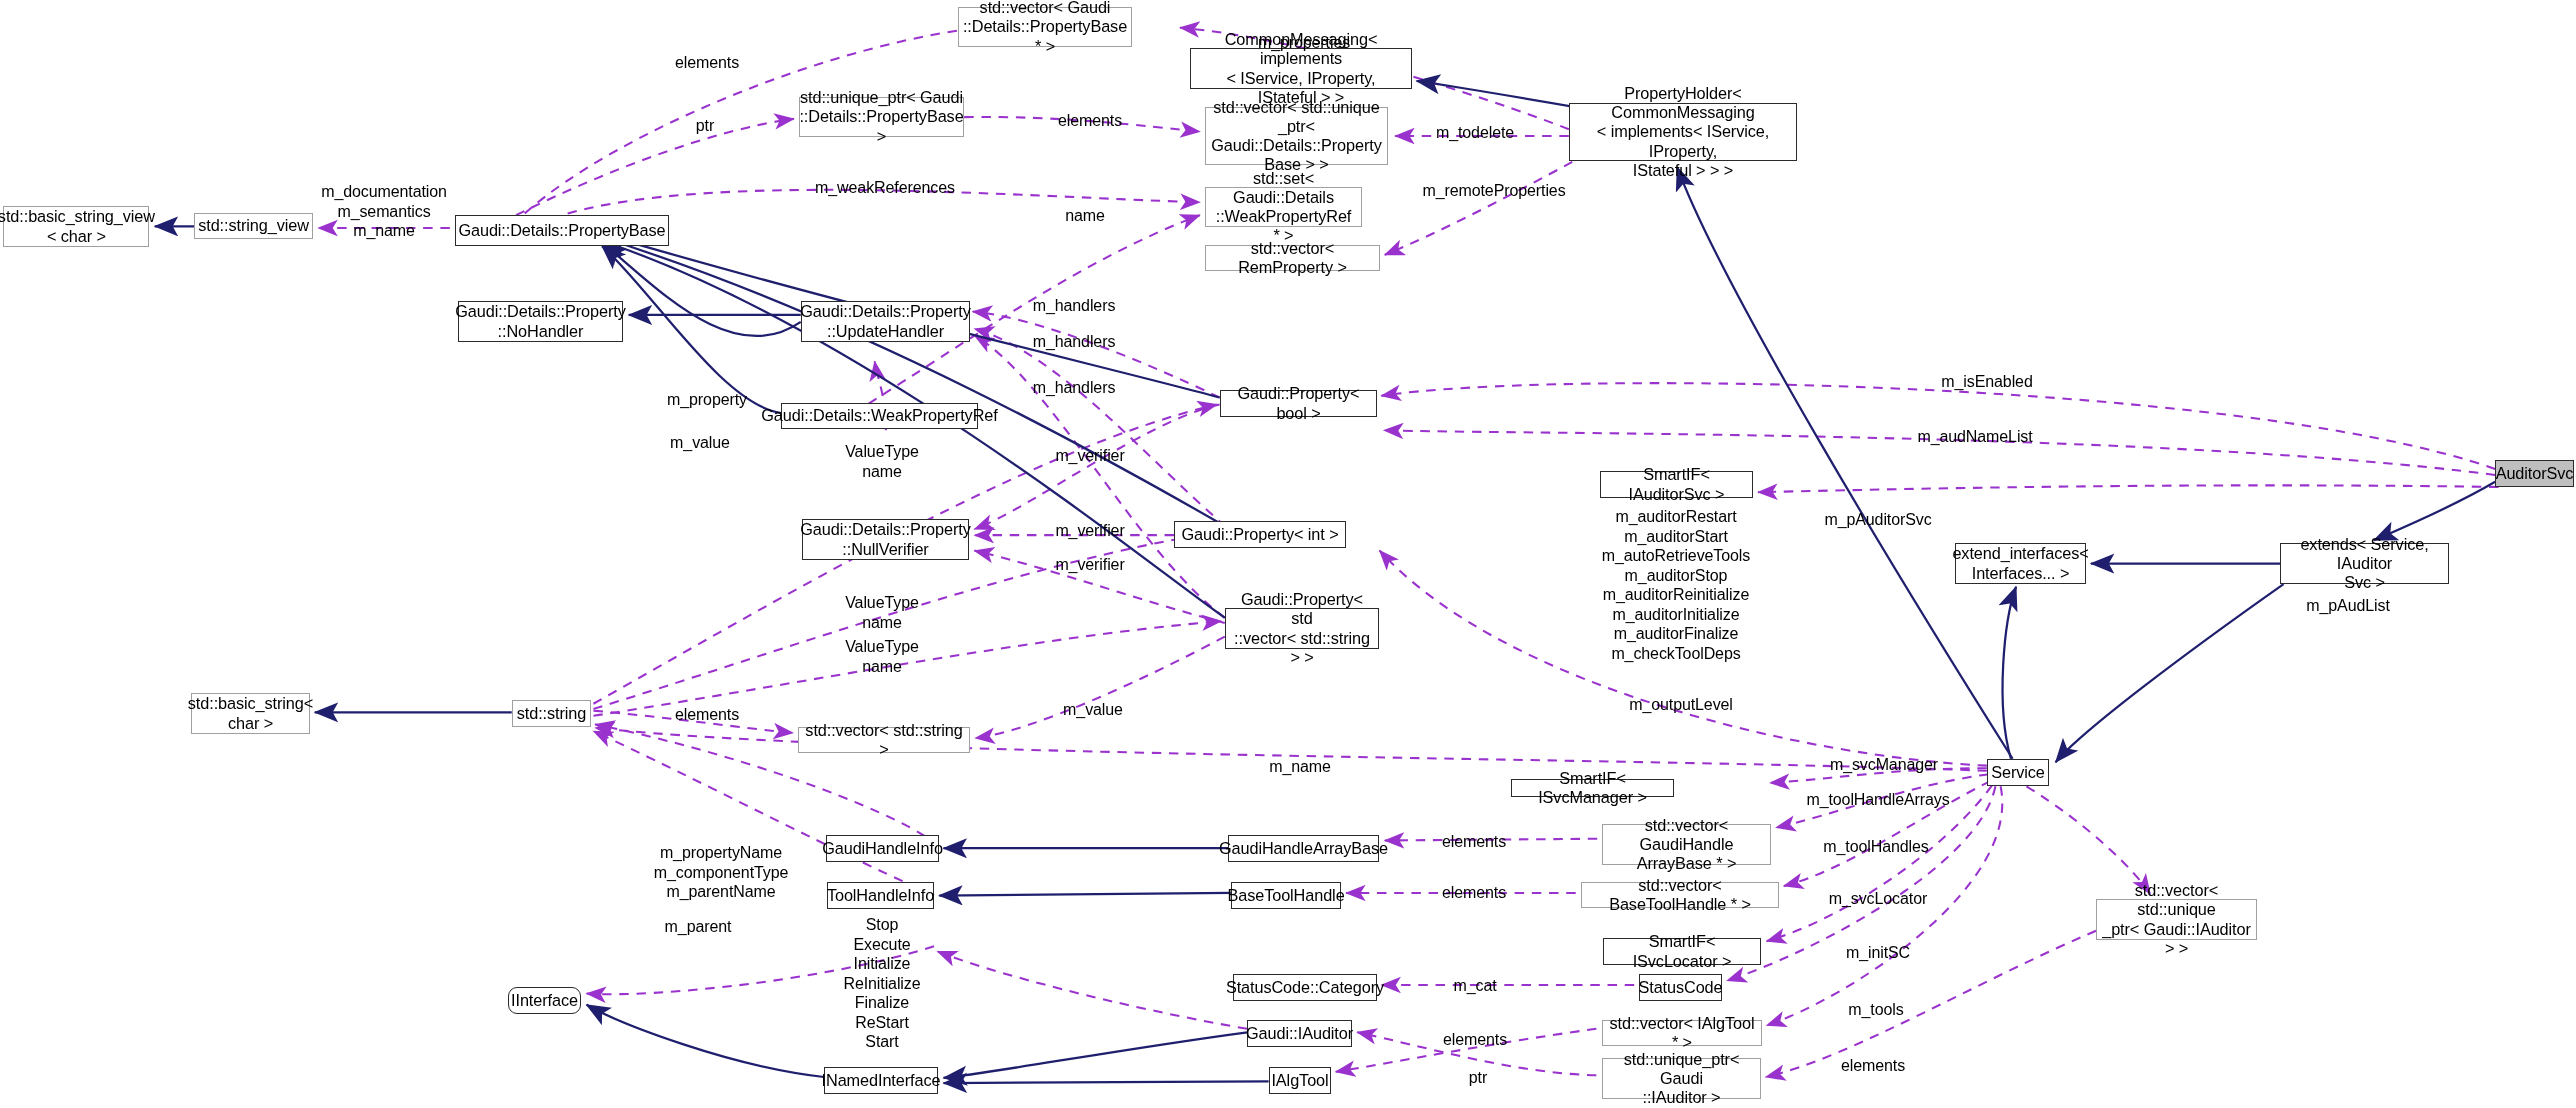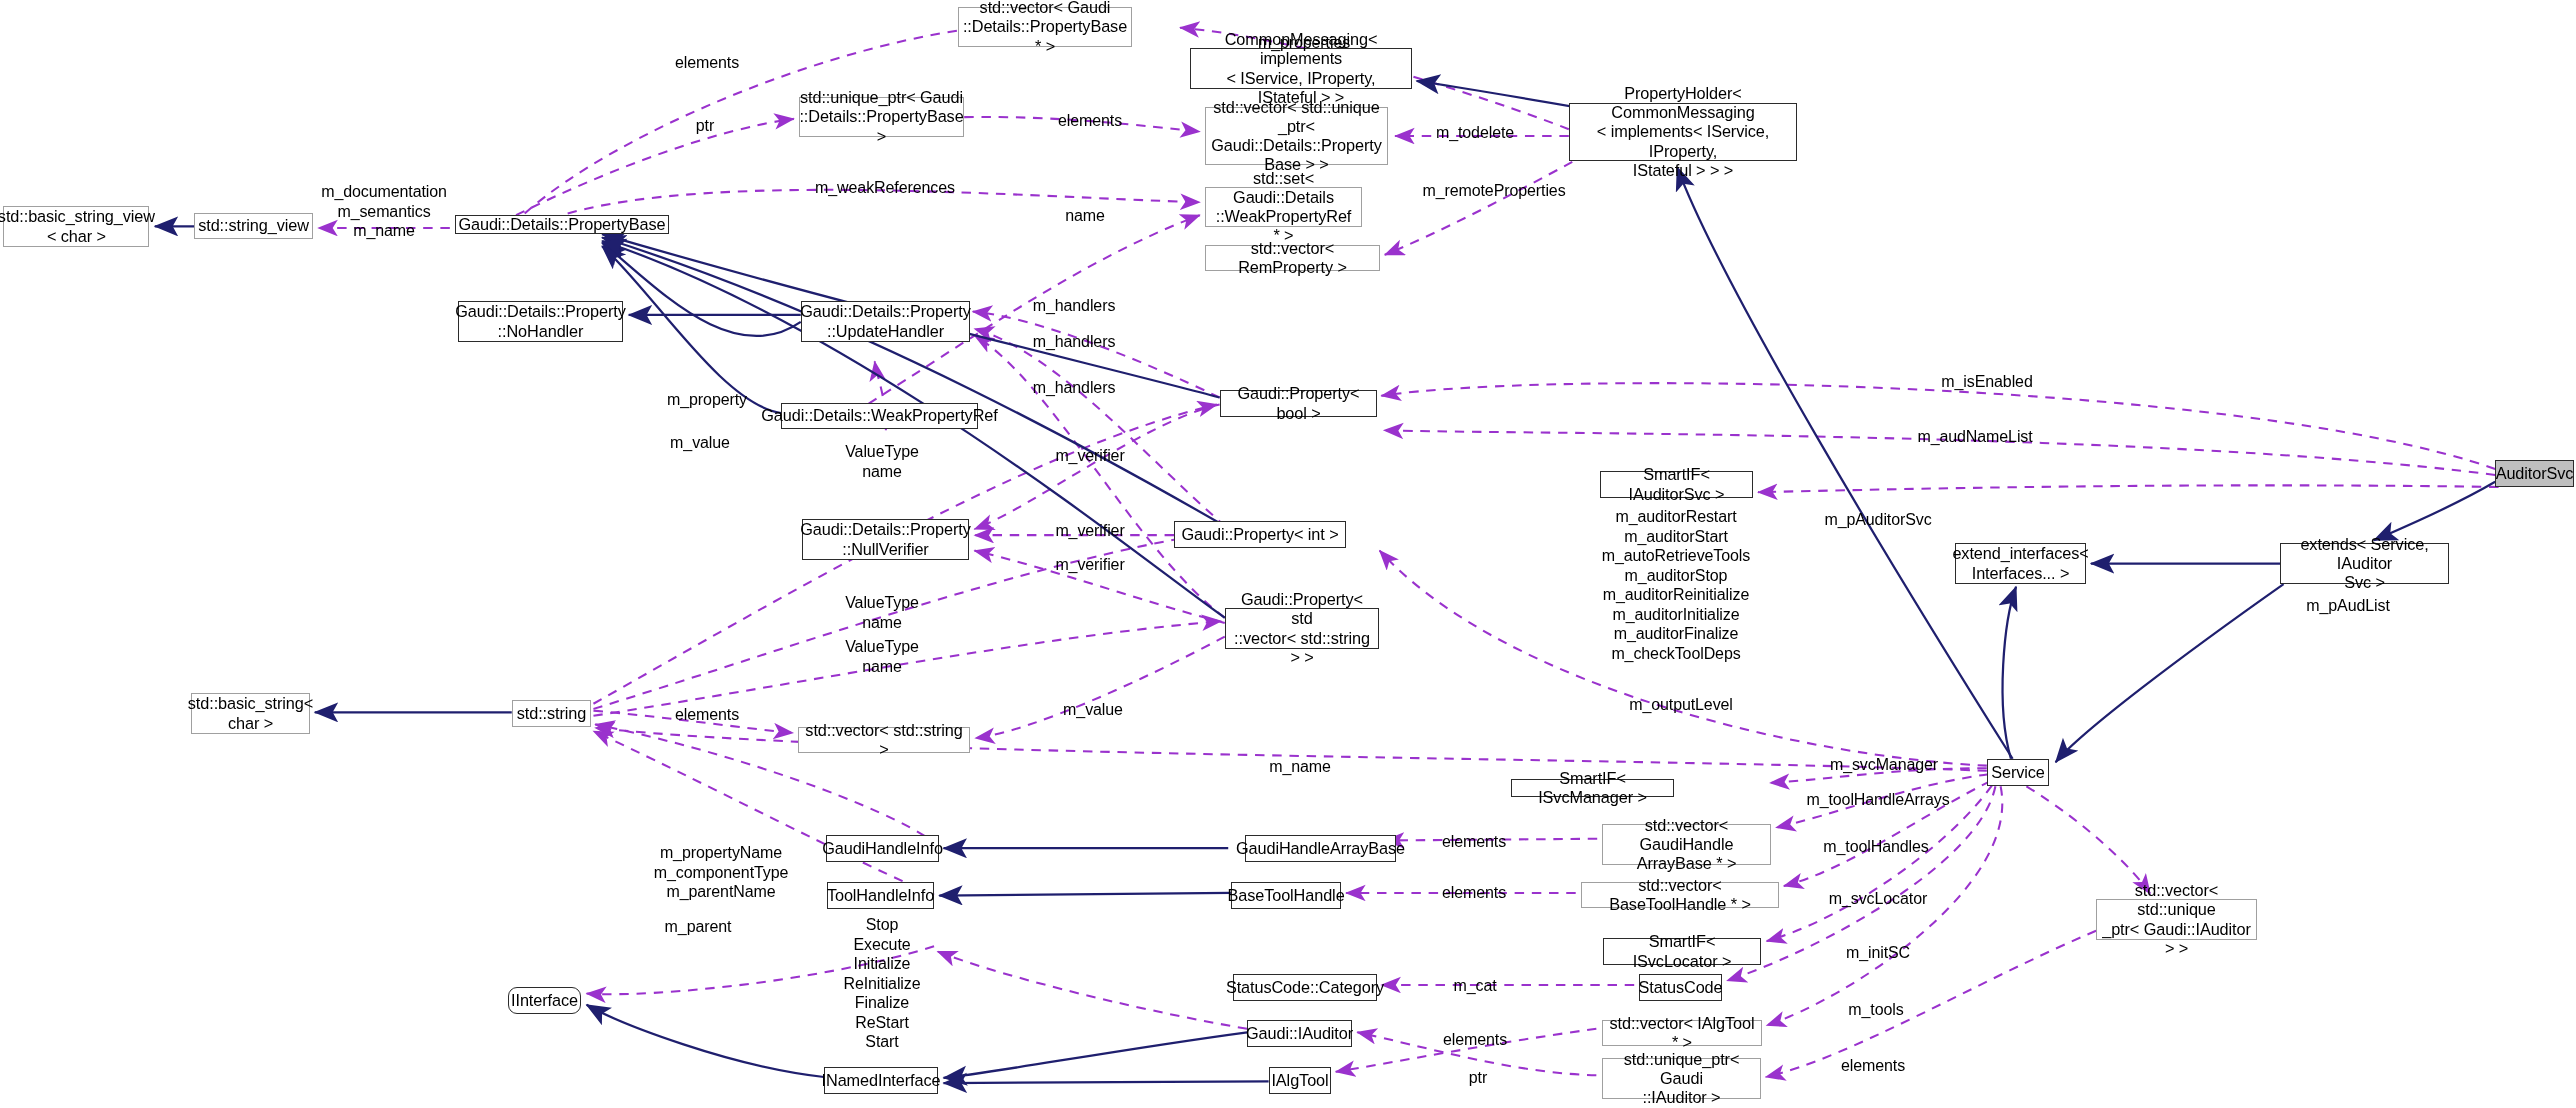--- a/index.html
+++ b/index.html
@@ -208,21 +208,21 @@
 _ptr&lt; Gaudi::Details::Property
 Base &gt; &gt;</div>
       <div class="node strong" style="left: 1569px; top: 103px; width: 228px; height: 58px;">PropertyHolder&lt; CommonMessaging
 &lt; implements&lt; IService, IProperty,
 IStateful &gt; &gt; &gt;</div>
       <div class="node" style="left: 1205px; top: 187px; width: 157px; height: 40px;">std::set&lt; Gaudi::Details
 ::WeakPropertyRef * &gt;</div>
       <div class="node" style="left: 3.4px; top: 206px; width: 146px; height: 41px;">std::basic_string_view
 &lt; char &gt;</div>
       <div class="node" style="left: 194px; top: 213px; width: 119px; height: 26px;">std::string_view</div>
-      <div class="node strong" style="left: 455px; top: 215px; width: 214px; height: 19px;">Gaudi::Details::PropertyBase</div>
+      <div class="node strong" style="left: 455px; top: 215px; width: 214px; height: 31px;">Gaudi::Details::PropertyBase</div>
       <div class="node" style="left: 1205px; top: 245px; width: 175px; height: 26px;">std::vector&lt; RemProperty &gt;</div>
       <div class="node strong" style="left: 458px; top: 301px; width: 165px; height: 41px;">Gaudi::Details::Property
 ::NoHandler</div>
       <div class="node strong" style="left: 801px; top: 301px; width: 169px; height: 41px;">Gaudi::Details::Property
 ::UpdateHandler</div>
       <div class="node strong" style="left: 1220px; top: 390px; width: 157px; height: 27px;">Gaudi::Property&lt; bool &gt;</div>
       <div class="node strong" style="left: 781px; top: 403px; width: 197px; height: 26px;">Gaudi::Details::WeakPropertyRef</div>
       <div class="node strong" style="left: 1600px; top: 471px; width: 153px; height: 27px;">SmartIF&lt; IAuditorSvc &gt;</div>
       <div class="node strong" style="left: 1174px; top: 521px; width: 172px; height: 27px;">Gaudi::Property&lt; int &gt;</div>
       <div class="node strong" style="left: 802px; top: 519px; width: 167px; height: 41px;">Gaudi::Details::Property
@@ -234,21 +234,21 @@
       <div class="node current" style="left: 2495px; top: 460px; width: 79px; height: 27px;">AuditorSvc</div>
       <div class="node strong" style="left: 1225px; top: 608px; width: 154px; height: 41px;">Gaudi::Property&lt; std
 ::vector&lt; std::string &gt; &gt;</div>
       <div class="node" style="left: 191px; top: 693px; width: 119px; height: 41px;">std::basic_string&lt;
 char &gt;</div>
       <div class="node" style="left: 512px; top: 700px; width: 79px; height: 27px;">std::string</div>
       <div class="node" style="left: 798px; top: 727px; width: 172px; height: 26px;">std::vector&lt; std::string &gt;</div>
       <div class="node strong" style="left: 1987px; top: 759px; width: 62px; height: 27px;">Service</div>
       <div class="node strong" style="left: 1511px; top: 779px; width: 163px; height: 18px;">SmartIF&lt; ISvcManager &gt;</div>
       <div class="node strong" style="left: 826px; top: 835px; width: 113px; height: 27px;">GaudiHandleInfo</div>
-      <div class="node strong" style="left: 1228px; top: 835px; width: 151px; height: 27px; margin-left: 17px;">GaudiHandleArrayBase</div>
+      <div class="node strong" style="left: 1228px; top: 835px; width: 151px; height: 27px;">GaudiHandleArrayBase</div>
       <div class="node" style="left: 1602px; top: 824px; width: 169px; height: 41px;">std::vector&lt; GaudiHandle
 ArrayBase * &gt;</div>
       <div class="node strong" style="left: 827px; top: 882px; width: 107px; height: 27px;">ToolHandleInfo</div>
       <div class="node strong" style="left: 1231px; top: 882px; width: 110px; height: 27px;">BaseToolHandle</div>
       <div class="node" style="left: 1581px; top: 882px; width: 198px; height: 26px;">std::vector&lt; BaseToolHandle * &gt;</div>
       <div class="node strong" style="left: 1603px; top: 938px; width: 158px; height: 27px;">SmartIF&lt; ISvcLocator &gt;</div>
       <div class="node" style="left: 2096px; top: 899px; width: 161px; height: 41px;">std::vector&lt; std::unique
 _ptr&lt; Gaudi::IAuditor &gt; &gt;</div>
       <div class="node strong" style="left: 1233px; top: 974px; width: 144px; height: 27px;">StatusCode::Category</div>
       <div class="node strong" style="left: 1639px; top: 974px; width: 83px; height: 27px;">StatusCode</div>

